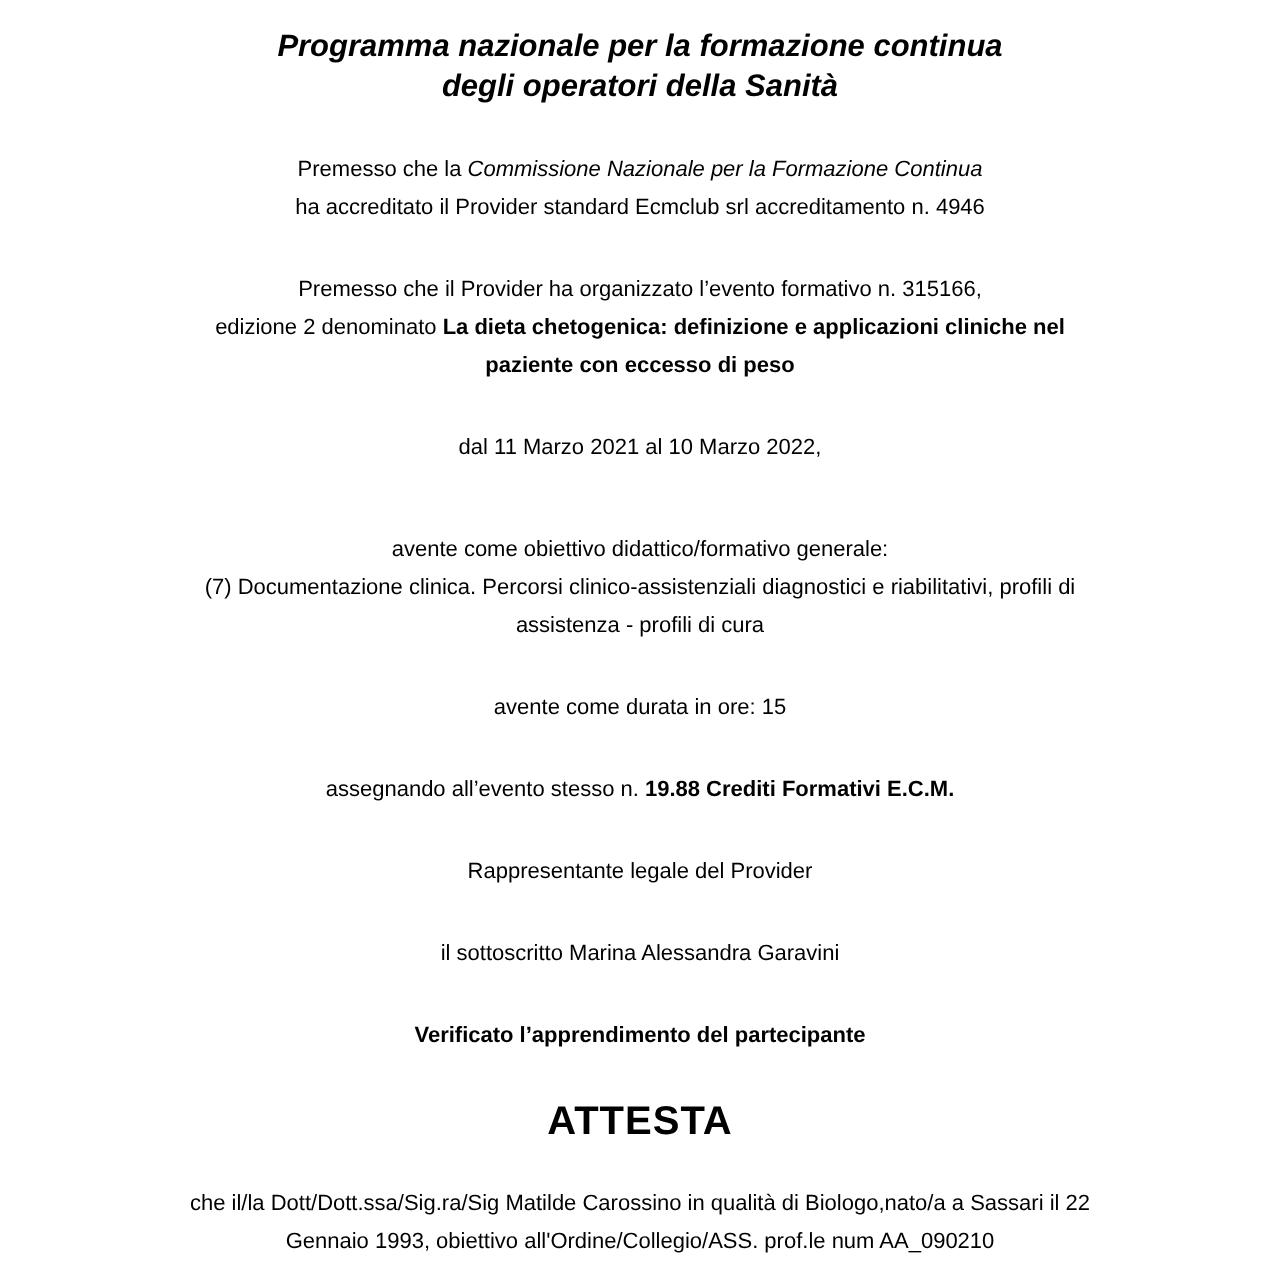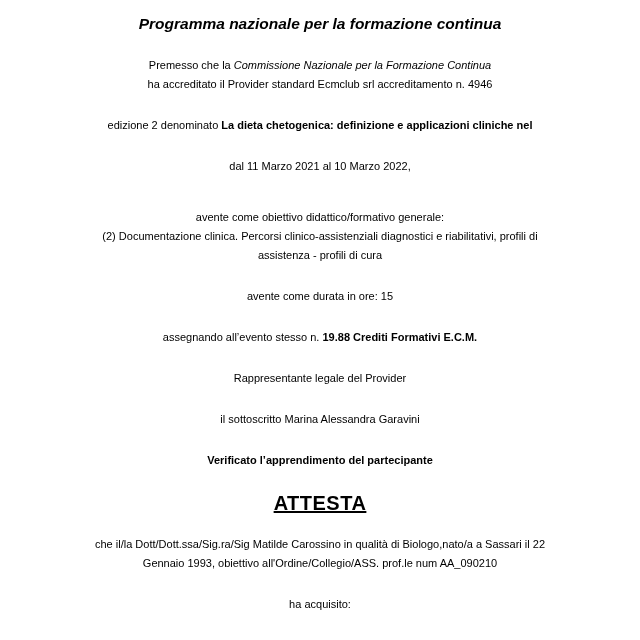--- a/index.html
+++ b/index.html
@@ -44,57 +44,59 @@
     font-style: italic;
   }
   .bold {
     font-weight: bold;
   }
   .attesta {
     font-size: 20px;
     font-weight: bold;
     letter-spacing: 0.5px;
     margin-top: 22px;
-    text-decoration: underline;
   }
   .spaced-sm {
     margin-top: 20px;
   }
   .spaced-xs {
     margin-top: 32px;
   }
   .nowrap-tight {
     max-width: 600px;
   }
 </style>
 </head>
 <body>
 
 <div class="page">
 
   <div class="title">
     <span class="line">Programma nazionale per la formazione continua</span>
+    <span class="line">degli operatori della Sanità</span>
   </div>
 
   <div class="block">
     <span class="line"><span>Premesso che la </span><span class="italic">Commissione Nazionale per la Formazione Continua</span></span>
     <span class="line">ha accreditato il Provider standard Ecmclub srl accreditamento n. 4946</span>
   </div>
 
   <div class="block">
+    <span class="line">Premesso che il Provider ha organizzato l’evento formativo n. 315166,</span>
     <span class="line"><span>edizione 2 denominato </span><span class="bold">La dieta chetogenica: definizione e applicazioni cliniche nel</span></span>
+    <span class="line bold">paziente con eccesso di peso</span>
   </div>
 
   <div class="block">
     <span class="line">dal 11 Marzo 2021 al 10 Marzo 2022,</span>
   </div>
 
   <div class="block spaced-xs nowrap-tight">
     <span class="line">avente come obiettivo didattico/formativo generale:</span>
-    <span class="line">(2) Documentazione clinica. Percorsi clinico-assistenziali diagnostici e riabilitativi, profili di</span>
+    <span class="line">(7) Documentazione clinica. Percorsi clinico-assistenziali diagnostici e riabilitativi, profili di</span>
     <span class="line">assistenza - profili di cura</span>
   </div>
 
   <div class="block">
     <span class="line">avente come durata in ore: 15</span>
   </div>
 
   <div class="block">
     <span class="line"><span>assegnando all’evento stesso n. </span><span class="bold">19.88 Crediti Formativi E.C.M.</span></span>
   </div>

